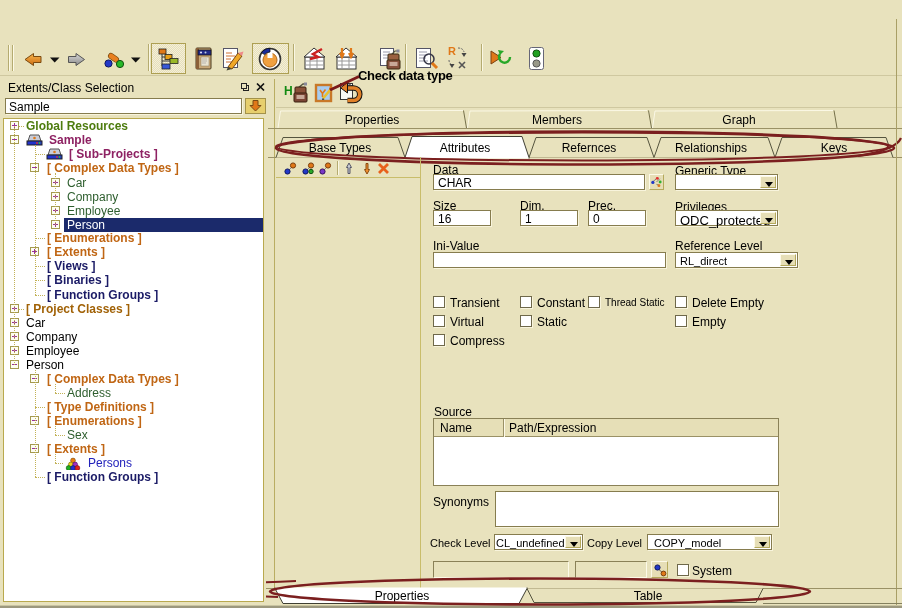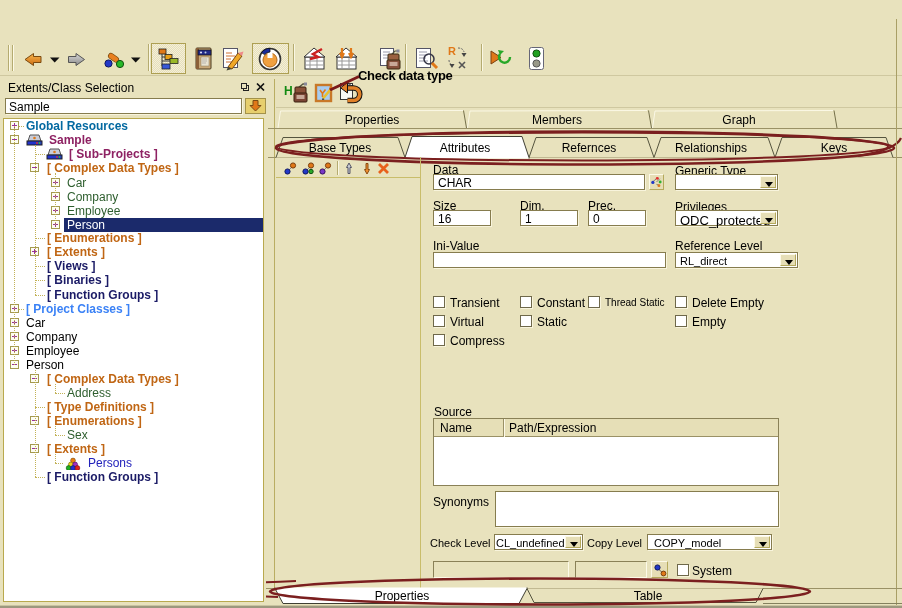--- a/index.html
+++ b/index.html
@@ -133,21 +133,21 @@
     <svg width="19" height="14" viewBox="0 0 19 14">
           <path d="M9.5 12 L4 6.5 L7 6.5 L7 1.5 L12 1.5 L12 6.5 L15 6.5 Z" fill="#e07818" stroke="#7a4a14"></path>
         </svg>
   </div>
 
   <div class="a" id="treebox" style="left:3px;top:42px;width:261px;height:484px;background:#fff;border:1px solid #b9a94e;overflow:hidden;">
   <div class="pm plus" style="left:6px;top:2px">
           <i></i>
           <b></b>
         </div>
-  <div class="trow" style="left:22px;top:0px;font-weight:bold;color:#0369a1">Global Resources</div>
+  <div class="trow" style="left:22px;top:0px;font-weight:bold;color:#4d7c0f">Global Resources</div>
   <div class="pm" style="left:6px;top:16px">
           <i></i>
         </div>
   <svg class="a" style="left:22px;top:15px" width="17" height="13" viewBox="0 0 17 13">
           <path d="M4 1 L13 1 L15 7 L2 7 Z" fill="#c8ccd8" stroke="#555"></path>
           <circle cx="8.5" cy="4" r="1.3" fill="#e07818"></circle>
           <rect x="1" y="7" width="15" height="4" fill="#2233cc" stroke="#222"></rect>
           <circle cx="11" cy="9" r="0.9" fill="#e03030"></circle>
           <circle cx="13.5" cy="9" r="0.9" fill="#30c030"></circle>
         </svg>
@@ -191,21 +191,21 @@
           <b></b>
         </div>
   <div class="trow" style="left:43px;top:126px;font-weight:bold;color:#c06614">[ Extents ]</div>
   <div class="trow" style="left:43px;top:140px;font-weight:bold;color:#1b1b66">[ Views ]</div>
   <div class="trow" style="left:43px;top:154px;font-weight:bold;color:#1b1b66">[ Binaries ]</div>
   <div class="trow" style="left:43px;top:169px;font-weight:bold;color:#1b1b66">[ Function Groups ]</div>
   <div class="pm plus" style="left:6px;top:185px">
           <i></i>
           <b></b>
         </div>
-  <div class="trow" style="left:22px;top:183px;font-weight:bold;color:#3b82f6">[ Project Classes ]</div>
+  <div class="trow" style="left:22px;top:183px;font-weight:bold;color:#a16207">[ Project Classes ]</div>
   <div class="pm plus" style="left:6px;top:199px">
           <i></i>
           <b></b>
         </div>
   <div class="trow" style="left:22px;top:197px;color:#000">Car</div>
   <div class="pm plus" style="left:6px;top:213px">
           <i></i>
           <b></b>
         </div>
   <div class="trow" style="left:22px;top:211px;color:#000">Company</div>

